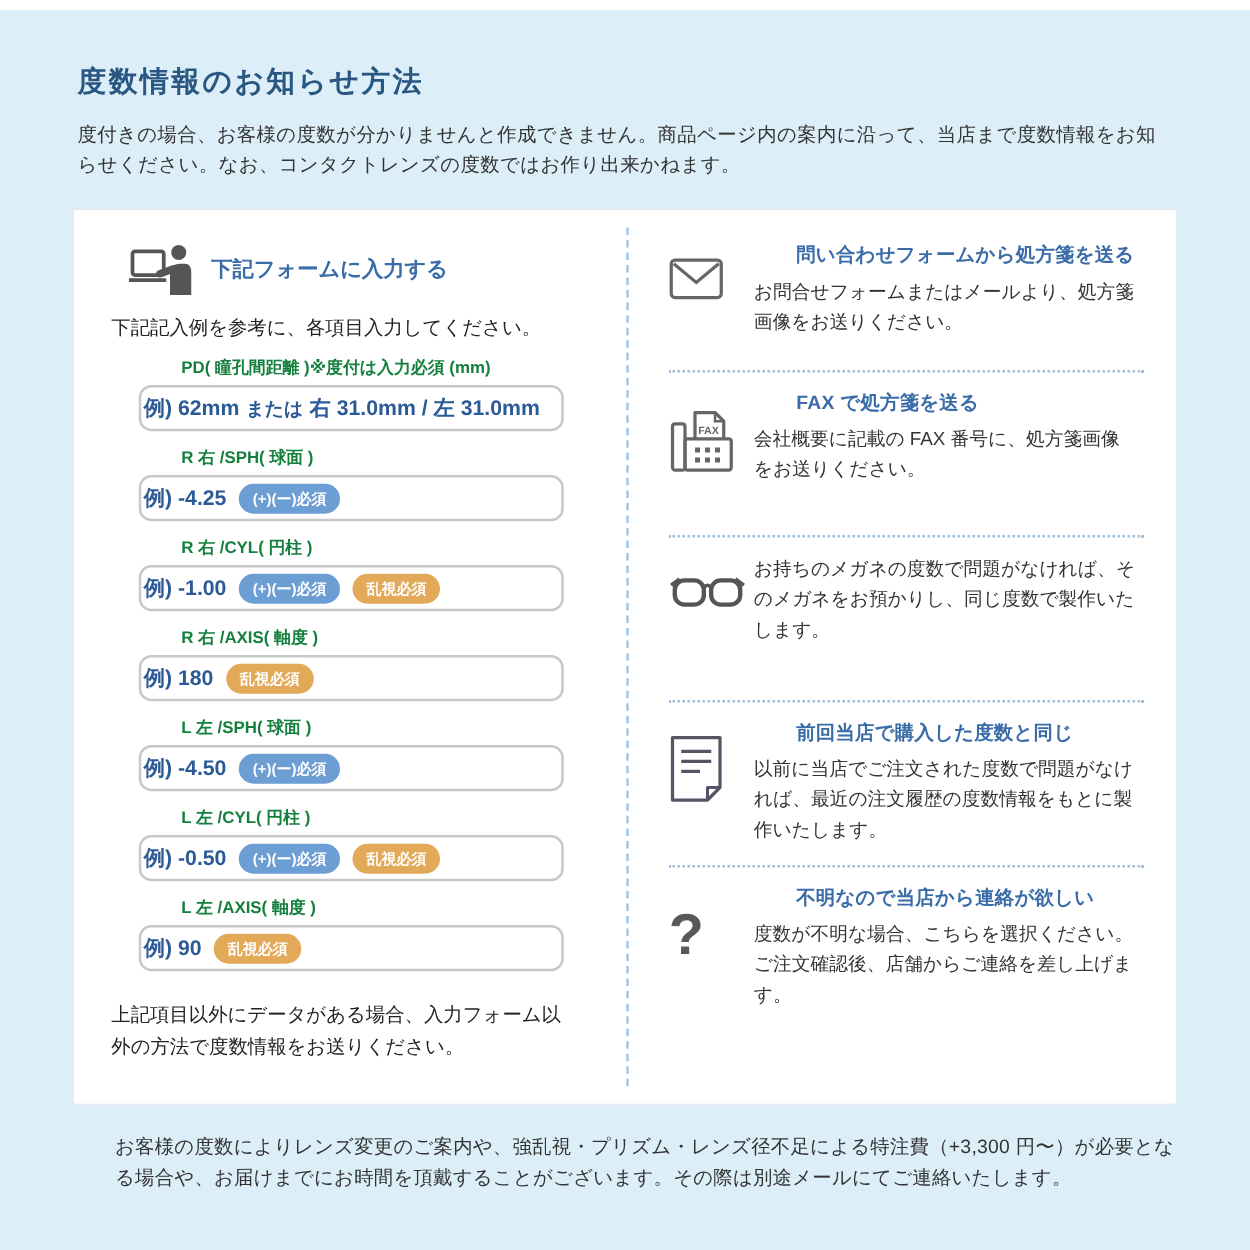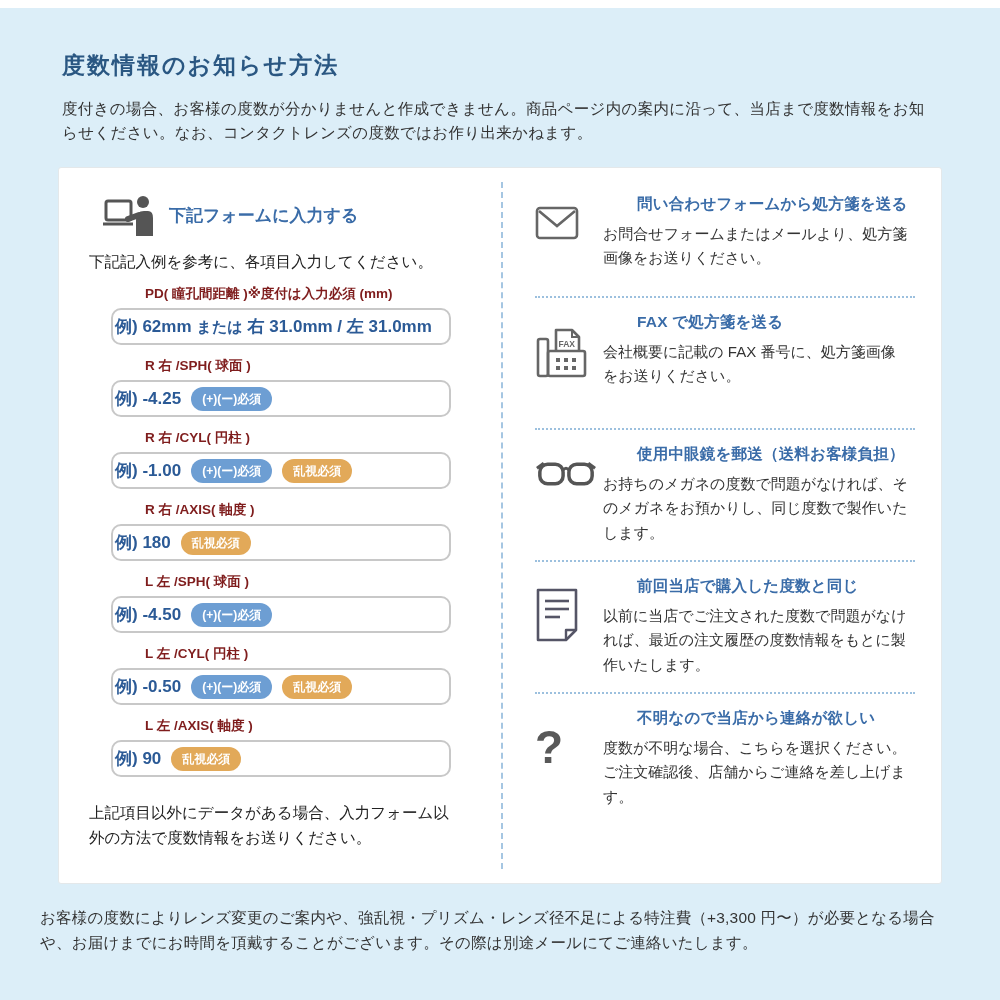--- a/index.html
+++ b/index.html
@@ -29,21 +29,21 @@
   
   .left-col {
     position:absolute; left:0; top:0; width:442px; height:100%;
     padding:26px 0 0 30px;
   }
   .col-header { display:flex; align-items:center; margin-left:14px; }
   .icon-pc { width:52px; flex:none; }
   .col-heading { margin-left:14px; font-size:17px; font-weight:bold; color:#3a6ca8; }
   .instruction { margin-top:16px; font-size:15.5px; color:#222; }
   .fields { margin:4px 0 0 22px; width:340px; }
-  .field-label { margin:12px 0 5px 12px; font-size:13.5px; font-weight:bold; color:#7f1d1d;padding-left:22px; }
+  .field-label { margin:12px 0 5px 12px; font-size:13.5px; font-weight:bold; color:#15803d;padding-left:22px; }
   .field-box {
     height:37px; border:2px solid #c8c8c8; border-radius:10px;
     display:flex; align-items:center; padding:0 2px; background:#fff;
   }
   .ex { font-size:17px; font-weight:bold; color:#2b5a96; white-space:nowrap; }
   .ex-small { font-size:15px; font-weight:bold; color:#2b5a96; margin:2px 5px 0; white-space:nowrap; }
   .badge {
     margin-left:10px; height:24px; line-height:24px; border-radius:12px;
     padding:0 11px; font-size:12px; font-weight:bold; color:#fff; white-space:nowrap;
   }
@@ -55,21 +55,21 @@
   
   .right-col { position:absolute; left:444px; top:0; right:0; height:100%; padding:18px 24px 0 32px; }
   .method { display:flex; align-items:flex-start; min-height:126px; padding-top:12px; }
   .method.first { min-height:108px; padding-top:8px; }
   .m-icon { width:68px; flex:none; display:flex; padding-top:12px; }
   .m-title { font-size:15.5px; font-weight:bold; color:#3a6ca8; margin-bottom:7px; letter-spacing:0.2px;padding-left:34px; }
   .m-body { font-size:15px; color:#333; line-height:1.62; max-width:306px; }
   .h-divider { border-bottom:2px dotted #9cc0de; margin:2px 2px 2px 0; }
   .q-mark { font-size:46px; font-weight:bold; color:#595959; line-height:1; margin-top:4px; }
   
-  .footer { margin:22px 56px 0 40px; font-size:15.5px; color:#333; line-height:1.6; letter-spacing:0.2px; }
+  .footer { margin:22px 56px 0 92px; font-size:15.5px; color:#333; line-height:1.6; letter-spacing:0.2px; }
   svg { display:block; }
 </style>
 </head>
 <body>
 
 <div class="page">
 
   <h1 class="page-title">度数情報のお知らせ方法</h1>
 
   <p class="intro">度付きの場合、お客様の度数が分かりませんと作成できません。商品ページ内の案内に沿って、当店まで度数情報をお知らせください。なお、コンタクトレンズの度数ではお作り出来かねます。</p>
@@ -205,21 +205,20 @@
         <div class="m-icon">
           <svg width="62" height="36" viewBox="0 0 64 36">
             <path d="M2 12 L9 7" stroke="#555" stroke-width="3.2"></path>
             <path d="M62 12 L55 7" stroke="#555" stroke-width="3.2"></path>
             <rect x="5" y="8" width="24" height="20" rx="8" fill="none" stroke="#555" stroke-width="3.6"></rect>
             <rect x="35" y="8" width="24" height="20" rx="8" fill="none" stroke="#555" stroke-width="3.6"></rect>
             <path d="M29 14 Q32 10 35 14" fill="none" stroke="#555" stroke-width="3"></path>
           </svg>
         </div>
         <div class="m-text">
-          <div class="m-title">使用中眼鏡を郵送（送料お客様負担）</div>
           <div class="m-body">お持ちのメガネの度数で問題がなければ、そのメガネをお預かりし、同じ度数で製作いたします。</div>
         </div>
       </div>
       <div class="h-divider"></div>
 
       <div class="method">
         <div class="m-icon">
           <svg width="44" height="54" viewBox="0 0 44 54">
             <path d="M3 2 H41 V42 L31 52 H3 Z" fill="none" stroke="#556" stroke-width="2.6" stroke-linejoin="round"></path>
             <path d="M41 42 H31 V52" fill="none" stroke="#556" stroke-width="2.4" stroke-linejoin="round"></path>

